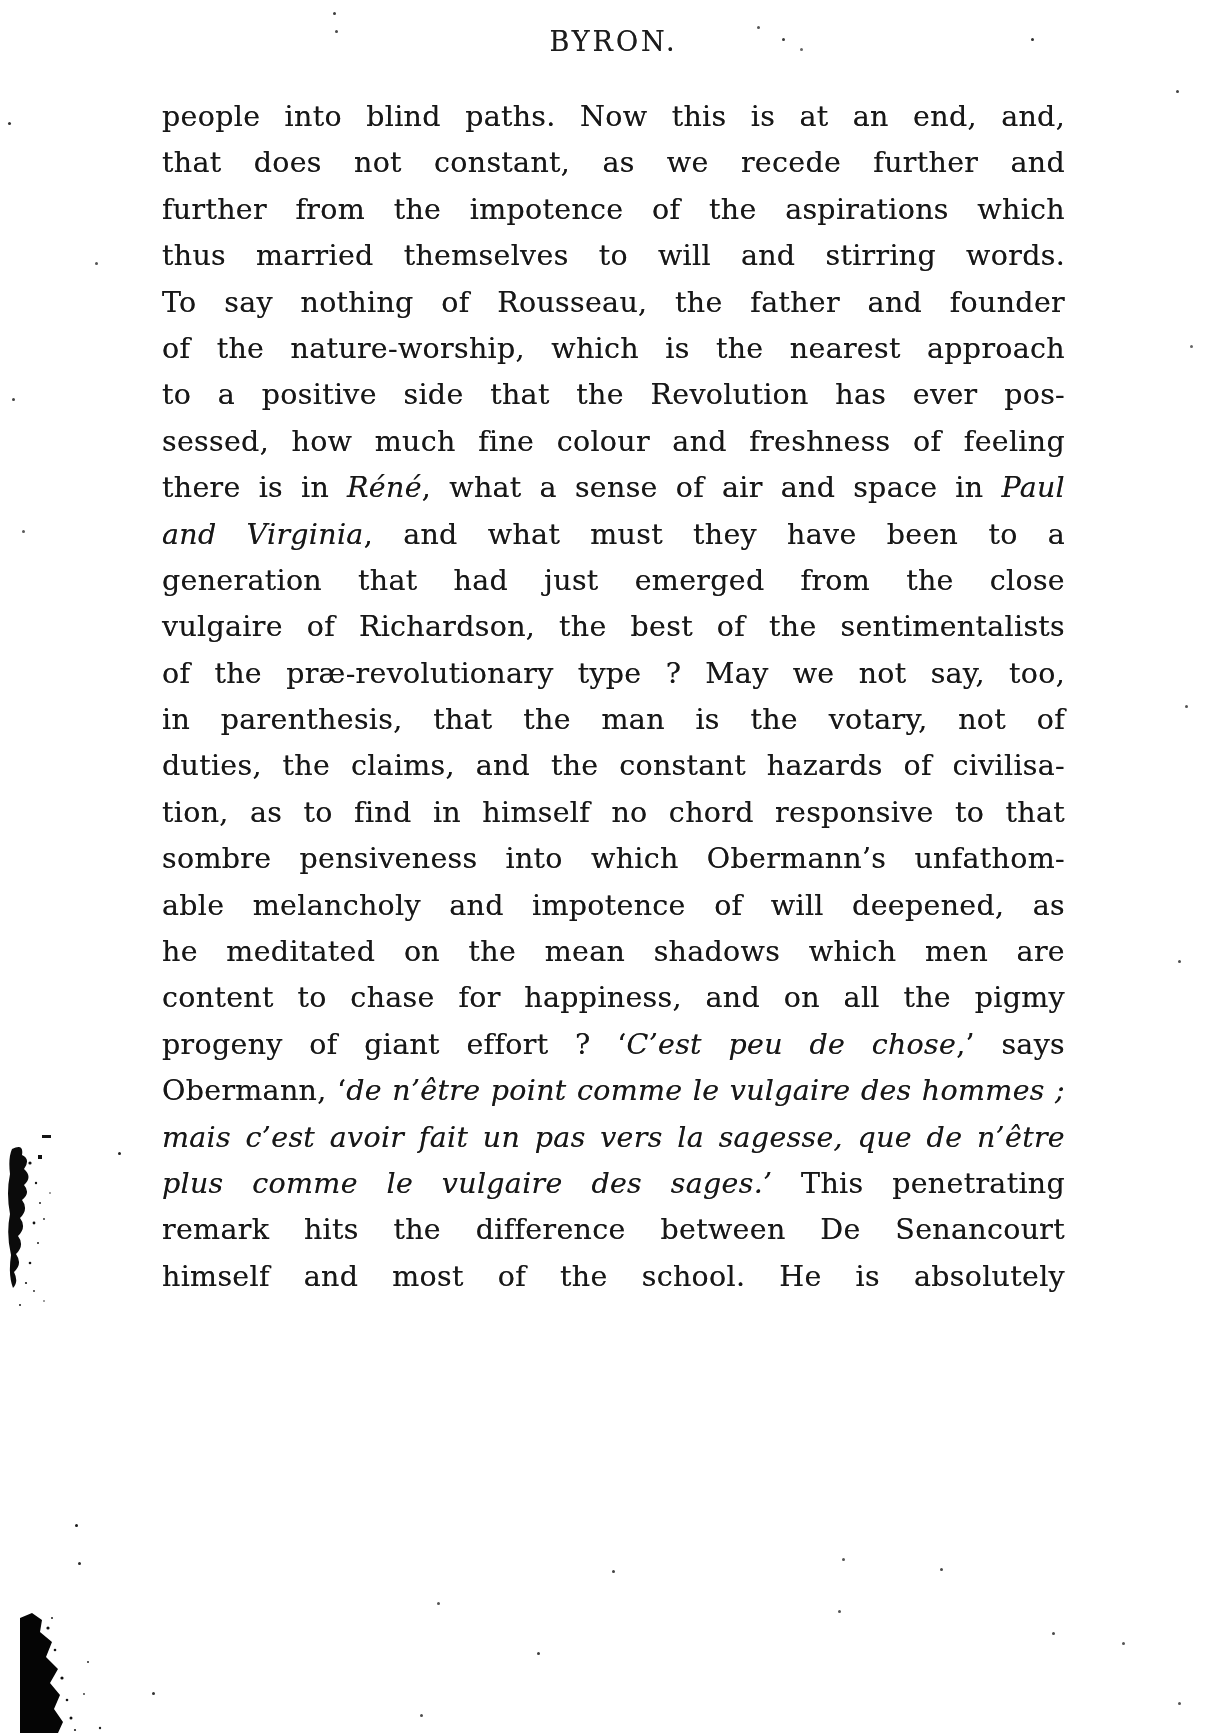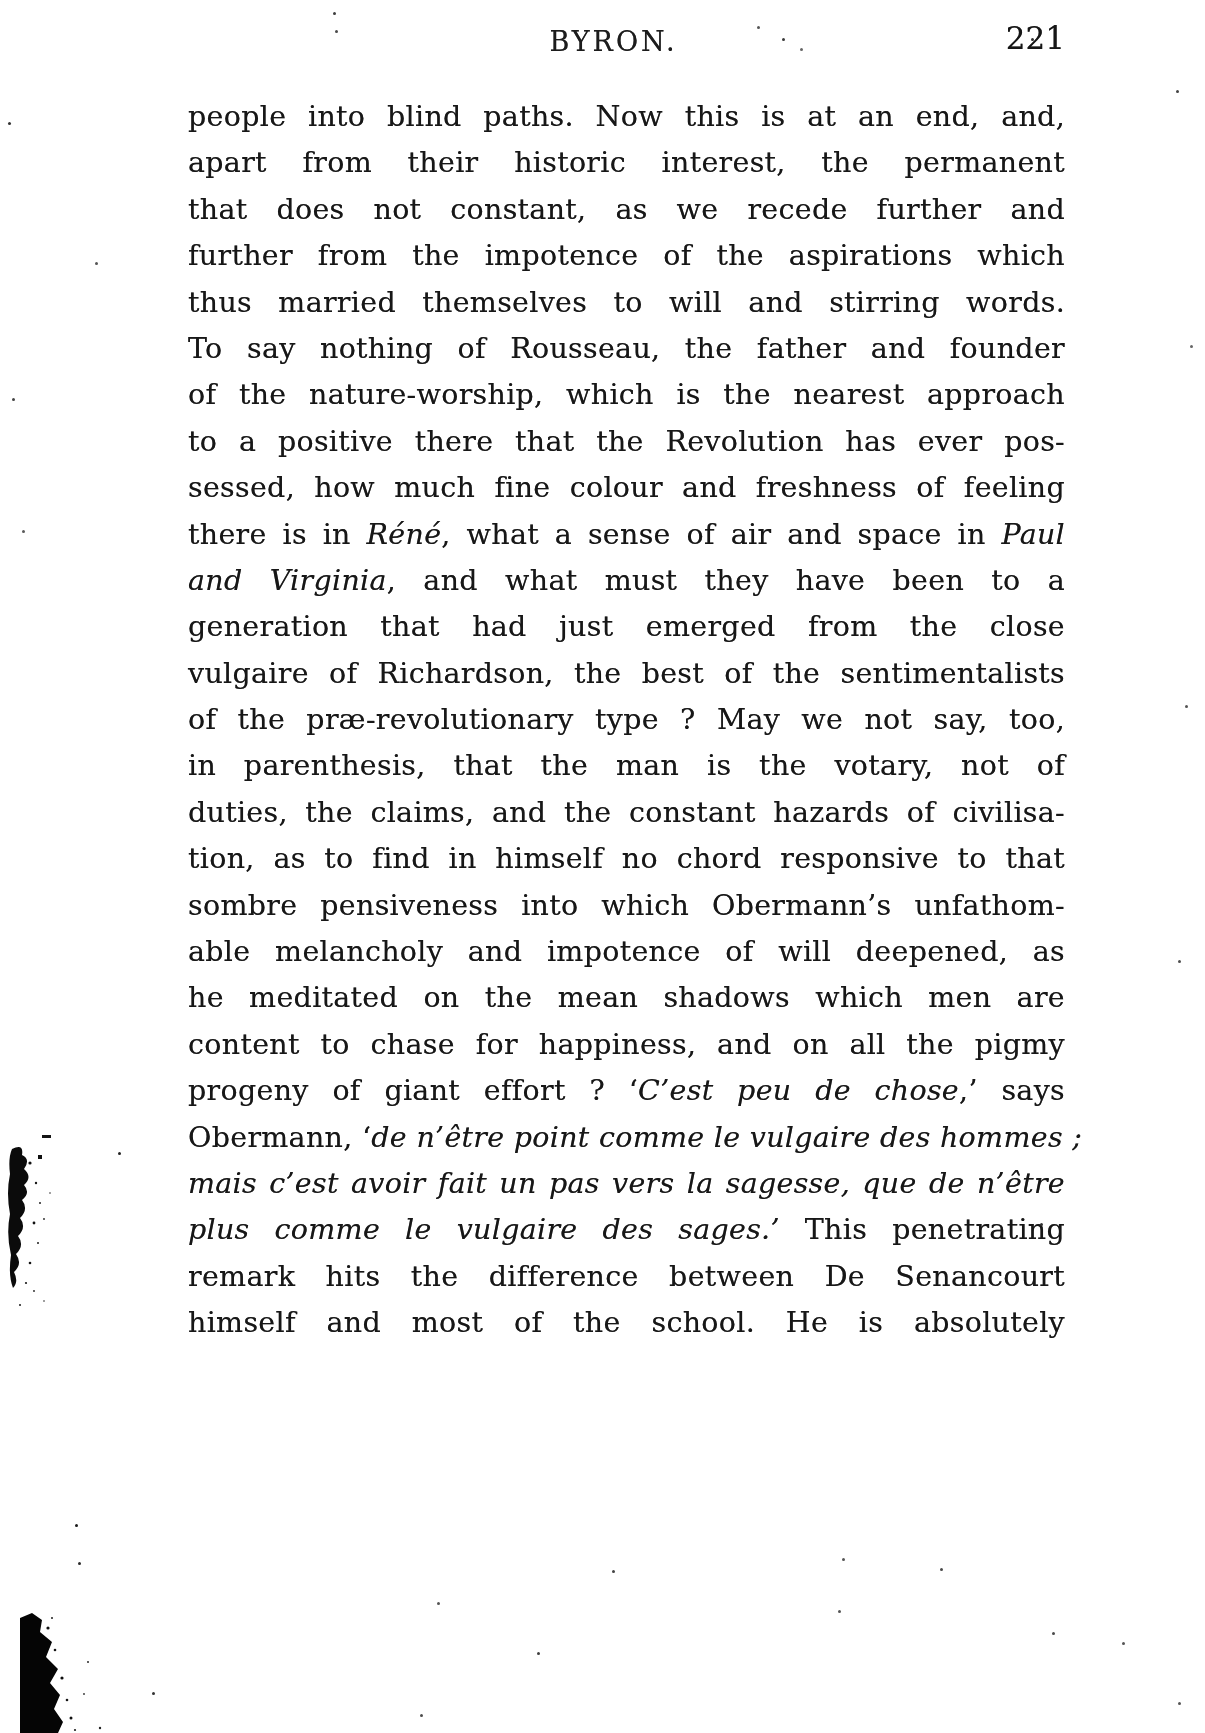--- a/index.html
+++ b/index.html
@@ -39,21 +39,20 @@
   }
   .line {
     height: 46.4px;
     line-height: 46.4px;
     font-size: 28.5px;
     letter-spacing: 0.3px;
     text-align: justify;
     text-align-last: justify;
     white-space: nowrap;
     text-shadow: 0 0 0.5px rgba(0,0,0,0.55);
-    margin-left: 26px;
   }
   .line .seg { display: inline; }
   .line .italic { font-style: italic; }
 
   
   .artifact { position: absolute; pointer-events: none; }
   .speckles {
     position: absolute; top: 0; left: 0;
     width: 3px; height: 3px; border-radius: 50%;
     background: transparent;
@@ -89,31 +88,29 @@
       1178px 1702px 0 0 #555;
   }
 </style>
 </head>
 <body>
 
 <div class="page">
 
   <div class="running-title">BYRON.</div>
 
-  <div class="page-number">221</div>
 
   <main class="text-block">
       <div class="line"><span class="seg">people into blind paths.  Now this is at an end, and,</span></div>
-      <div class="line"><span class="seg">apart from their historic interest, the permanent</span></div>
       <div class="line"><span class="seg">that does not constant, as we recede further and</span></div>
       <div class="line"><span class="seg">further from the impotence of the aspirations which</span></div>
       <div class="line"><span class="seg">thus married themselves to will and stirring words.</span></div>
       <div class="line"><span class="seg">To say nothing of Rousseau, the father and founder</span></div>
       <div class="line"><span class="seg">of the nature-worship, which is the nearest approach</span></div>
-      <div class="line"><span class="seg">to a positive there that the Revolution has ever pos-</span></div>
+      <div class="line"><span class="seg">to a positive side that the Revolution has ever pos-</span></div>
       <div class="line"><span class="seg">sessed, how much fine colour and freshness of feeling</span></div>
       <div class="line"><span class="seg">there is in </span><span class="seg italic">Réné</span><span class="seg">, what a sense of air and space in </span><span class="seg italic">Paul</span></div>
       <div class="line"><span class="seg italic">and Virginia</span><span class="seg">, and what must they have been to a</span></div>
       <div class="line"><span class="seg">generation that had just emerged from the close</span></div>
       <div class="line"><span class="seg">vulgaire of Richardson, the best of the sentimentalists</span></div>
       <div class="line"><span class="seg">of the præ-revolutionary type ?  May we not say, too,</span></div>
       <div class="line"><span class="seg">in parenthesis, that the man is the votary, not of</span></div>
       <div class="line"><span class="seg">duties, the claims, and the constant hazards of civilisa-</span></div>
       <div class="line"><span class="seg">tion, as to find in himself no chord responsive to that</span></div>
       <div class="line"><span class="seg">sombre pensiveness into which Obermann’s unfathom-</span></div>

